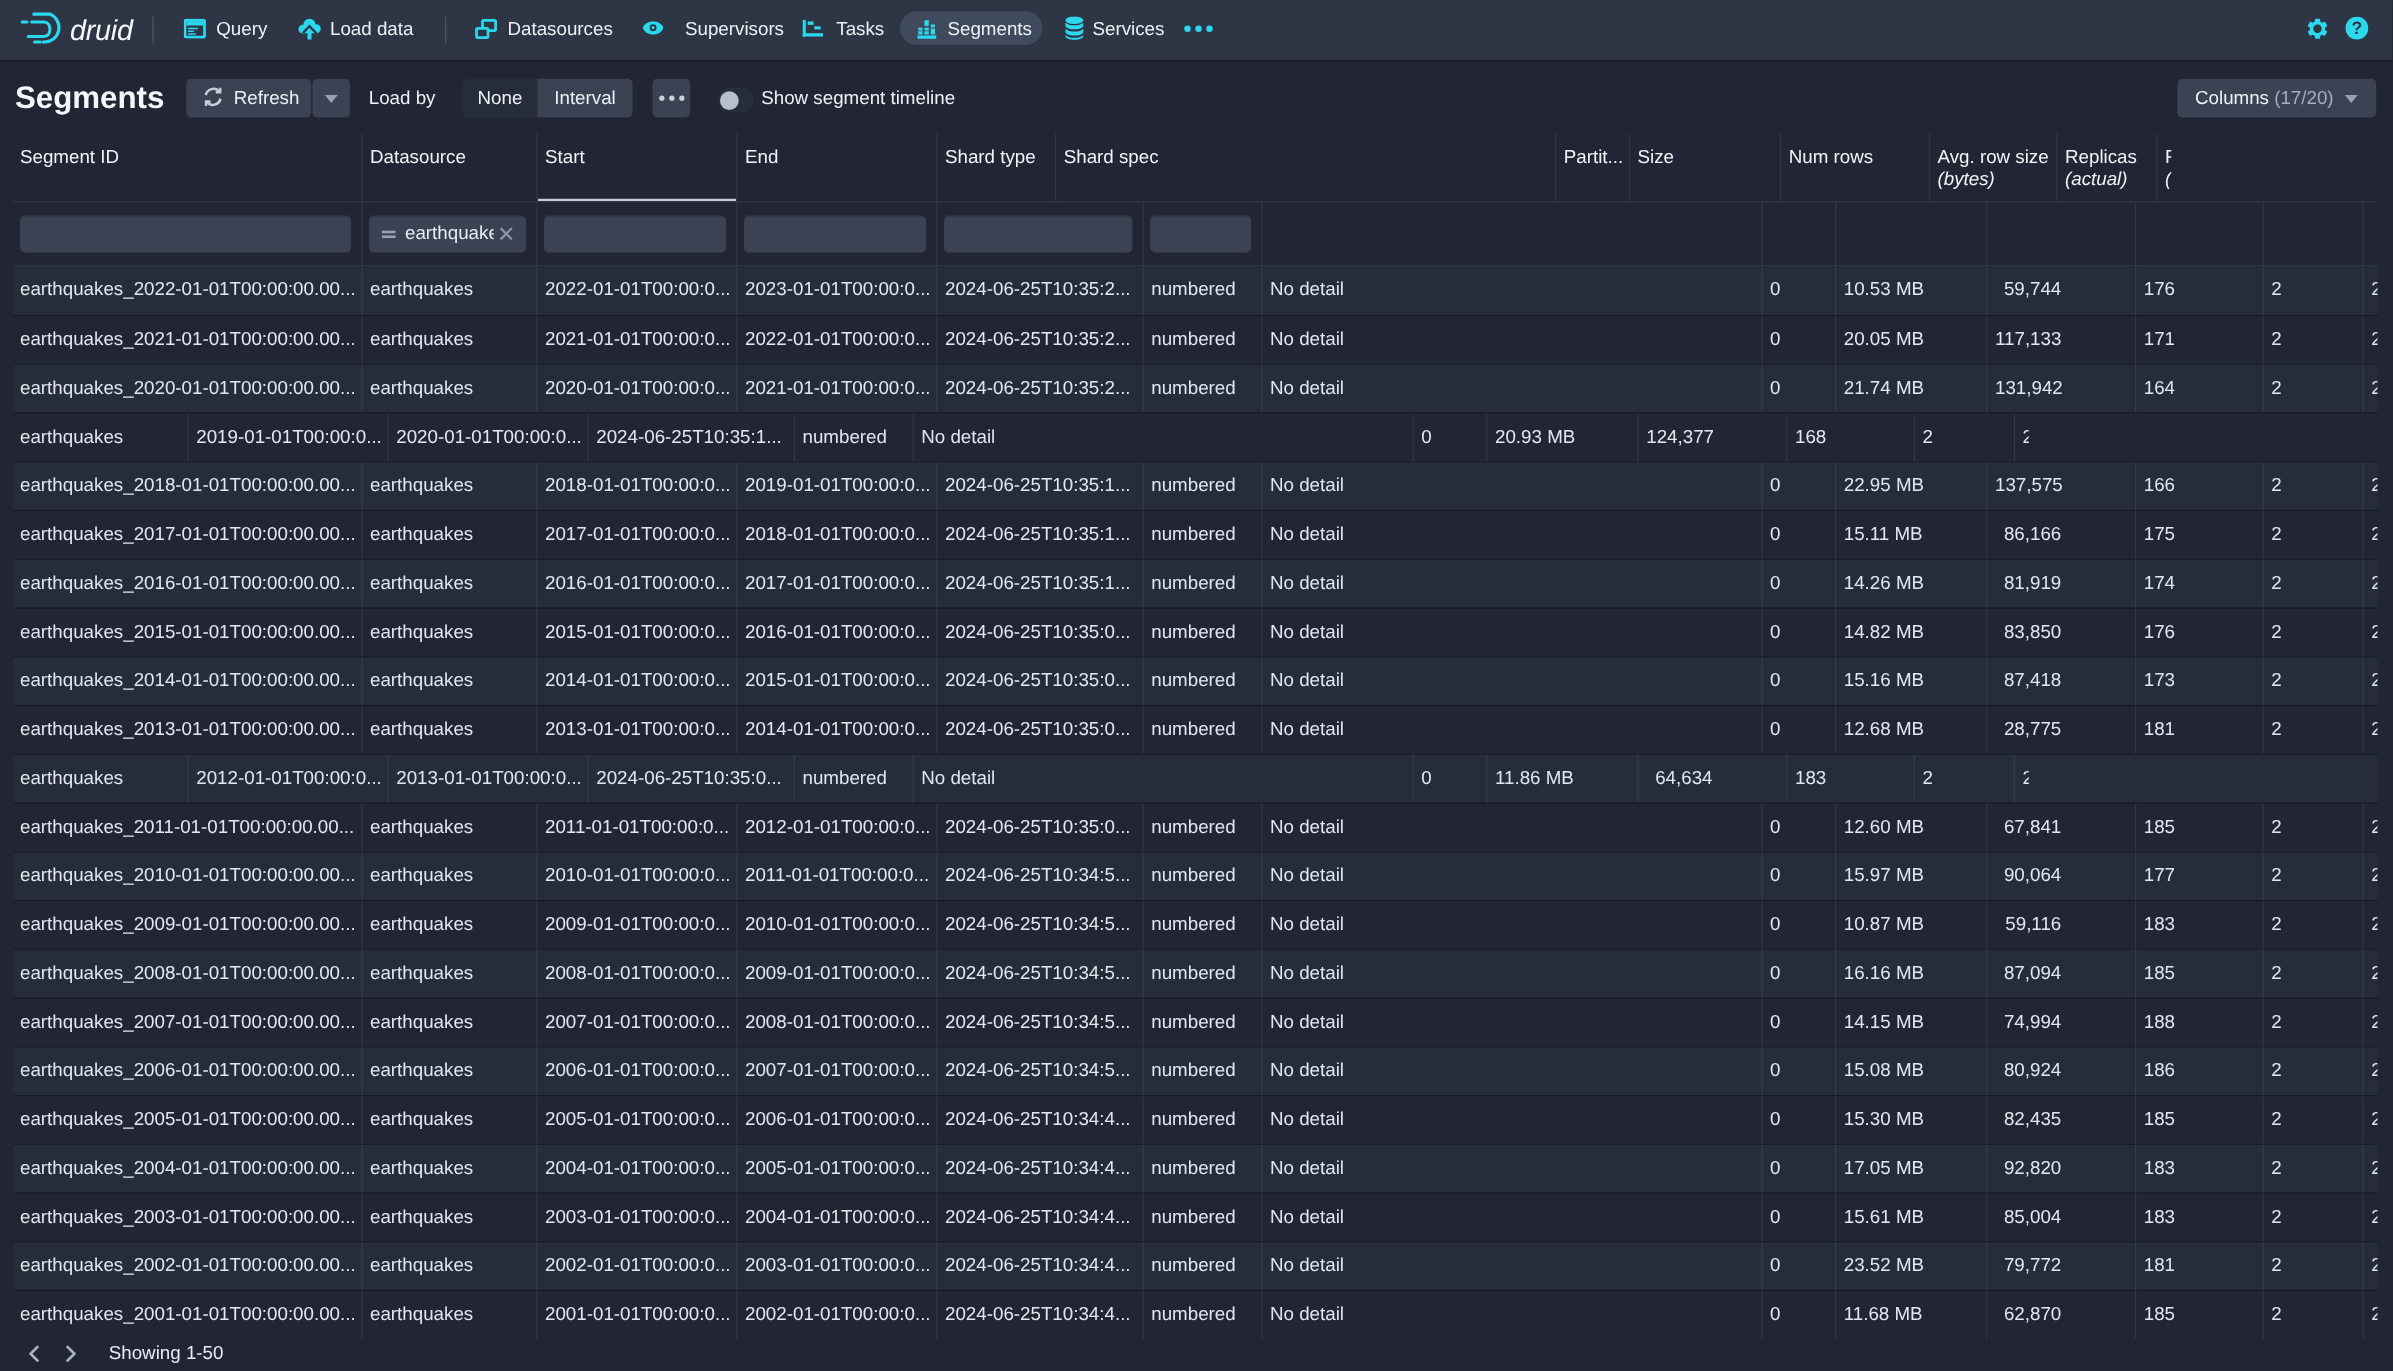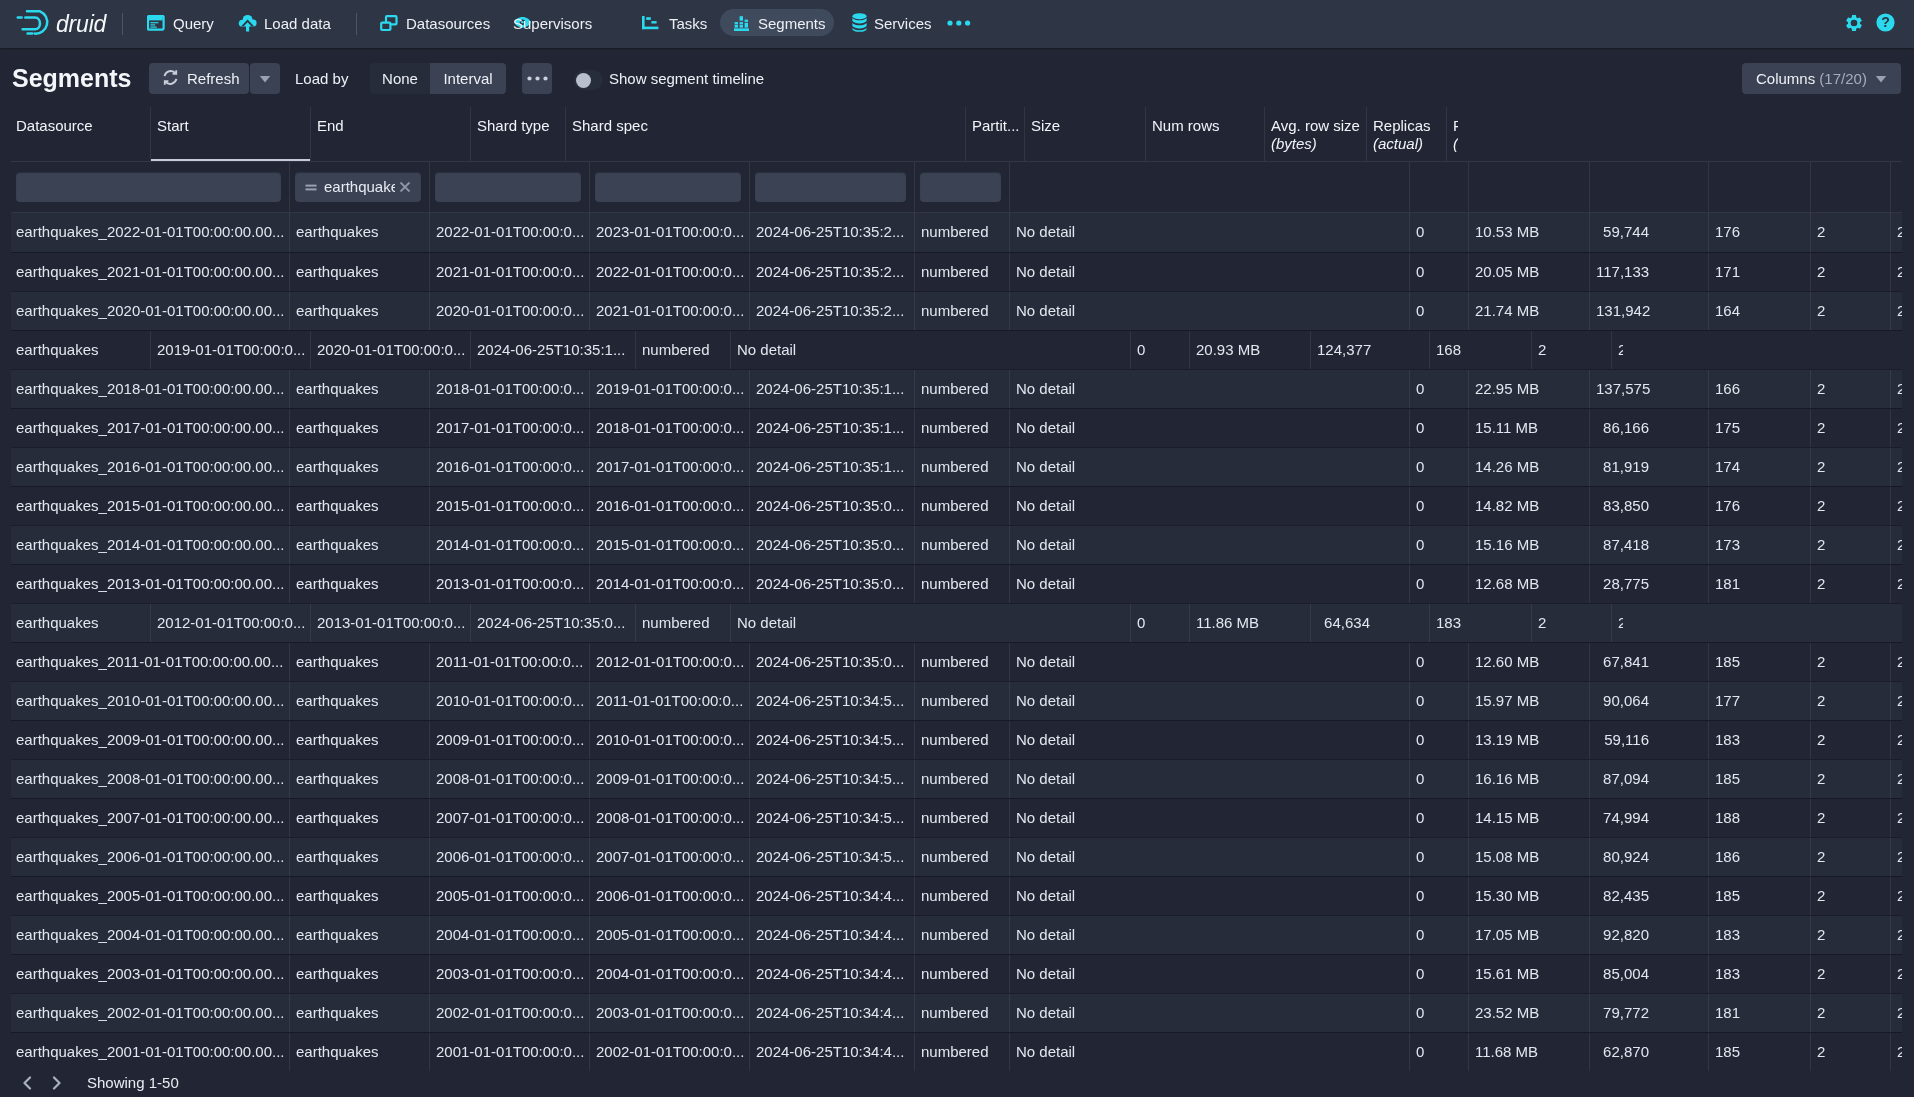--- a/index.html
+++ b/index.html
@@ -80,21 +80,21 @@
     <rect x="6" y="1.2" width="10.5" height="8.2" rx="1" fill="none" stroke="#2bd9ee" stroke-width="2.2"></rect>
     <rect x="1.2" y="7.6" width="9.2" height="7.4" rx="1" fill="#2e3645" stroke="#2bd9ee" stroke-width="2.2"></rect>
   </svg>
   <div class="nav-text" style="left:406px">Datasources</div>
 
   <svg class="abs" style="left:514px;top:17px" width="17" height="11.5" viewBox="0 0 18 12">
     <path d="M9 0 C4.7 0 1.4 2.6 0.2 5.6 C1.4 8.6 4.7 11.2 9 11.2 C13.3 11.2 16.6 8.6 17.8 5.6 C16.6 2.6 13.3 0 9 0 Z" fill="#2bd9ee"></path>
     <circle cx="9" cy="5.4" r="2.9" fill="#2e3645"></circle>
     <circle cx="9" cy="5.4" r="1.25" fill="#2bd9ee"></circle>
   </svg>
-  <div class="nav-text" style="left:513px">Supervisors</div>
+  <div class="nav-text" style="left:548px">Supervisors</div>
 
   <svg class="abs" style="left:642px;top:16px" width="17" height="14" viewBox="0 0 17 14">
     <g fill="#2bd9ee">
       <rect x="0" y="0" width="2.6" height="13.2"></rect>
       <rect x="0" y="10.6" width="16.4" height="2.6"></rect>
       <rect x="4.2" y="1.2" width="4.6" height="2.7"></rect>
       <rect x="9.4" y="5.1" width="5.2" height="2.4"></rect>
     </g>
   </svg>
   <div class="nav-text" style="left:669px">Tasks</div>
@@ -176,20 +176,21 @@
 <div class="abs" style="left:576px;top:72.5px;width:15px;height:15px;border-radius:50%;background:#b9c0cc"></div>
 <div class="toolbar-label" style="left:609px">Show segment timeline</div>
 <div class="btn" style="left:1742px;width:159px"></div>
 <div class="toolbar-label btn-label" style="left:1756px">Columns <span style="color:#a5adbc">(17/20)</span></div>
 <svg class="abs" style="left:1875px;top:75px" width="12" height="8" viewBox="0 0 12 8">
     <path d="M0.8 1 h10.4 L6 7.4 z" fill="#9aa2b0"></path>
   </svg>
 
 <div class="table">
   <div class="th-row">
+    <div class="th" style="width:279px">Segment ID</div>
     <div class="th" style="width:140px">Datasource</div>
     <div class="th" style="width:160px;box-shadow:inset 0 -2px 0 #c4cbd6">Start</div>
     <div class="th" style="width:160px">End</div>
     <div class="th" style="width:95px">Shard type</div>
     <div class="th" style="width:400px">Shard spec</div>
     <div class="th" style="width:59px">Partit...</div>
     <div class="th" style="width:121px">Size</div>
     <div class="th" style="width:119px">Num rows</div>
     <div class="th" style="width:102px">Avg. row size<br><span class="hdim">(bytes)</span></div>
     <div class="th" style="width:80px">Replicas<br><span class="hdim">(actual)</span></div>
@@ -431,21 +432,21 @@
     </div>
 <div class="tr">
       <div class="td" style="width:279px">earthquakes_2009-01-01T00:00:00.00...</div>
       <div class="td" style="width:140px">earthquakes</div>
       <div class="td" style="width:160px">2009-01-01T00:00:0...</div>
       <div class="td" style="width:160px">2010-01-01T00:00:0...</div>
       <div class="td" style="width:165px">2024-06-25T10:34:5...</div>
       <div class="td" style="width:95px">numbered</div>
       <div class="td" style="width:400px">No detail</div>
       <div class="td" style="width:59px">0</div>
-      <div class="td" style="width:121px">13.19 MB</div>
+      <div class="td" style="width:121px">10.87 MB</div>
       <div class="td" style="width:119px"><span class="nr">59,116</span></div>
       <div class="td" style="width:102px">183</div>
       <div class="td" style="width:80px">2</div>
       <div class="td" style="width:11px">2</div>
     </div>
 <div class="tr odd">
       <div class="td" style="width:279px">earthquakes_2008-01-01T00:00:00.00...</div>
       <div class="td" style="width:140px">earthquakes</div>
       <div class="td" style="width:160px">2008-01-01T00:00:0...</div>
       <div class="td" style="width:160px">2009-01-01T00:00:0...</div>

